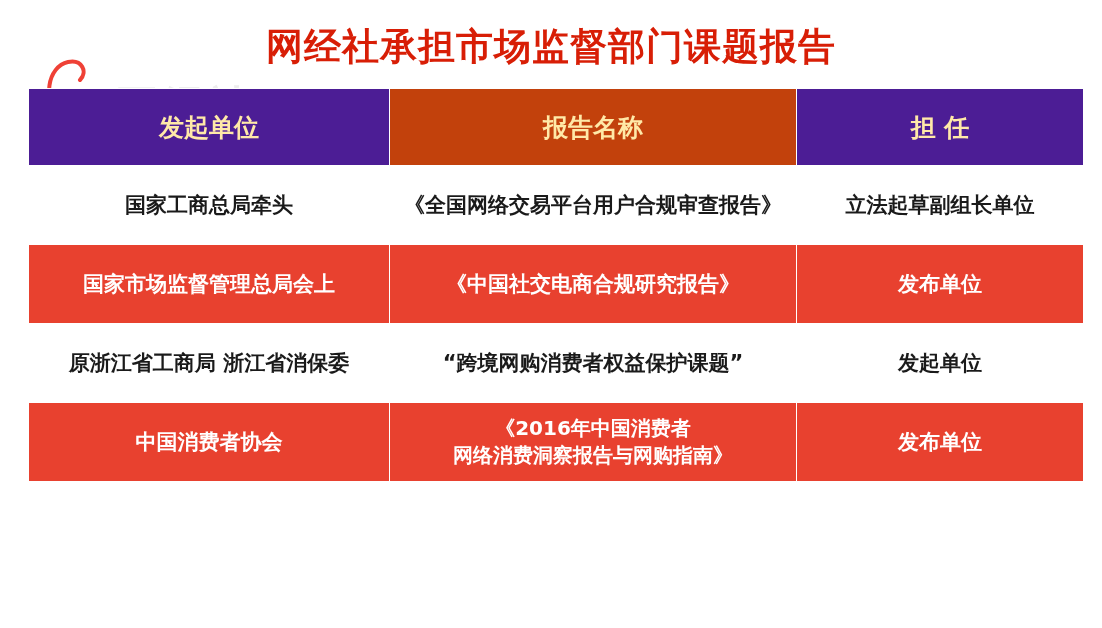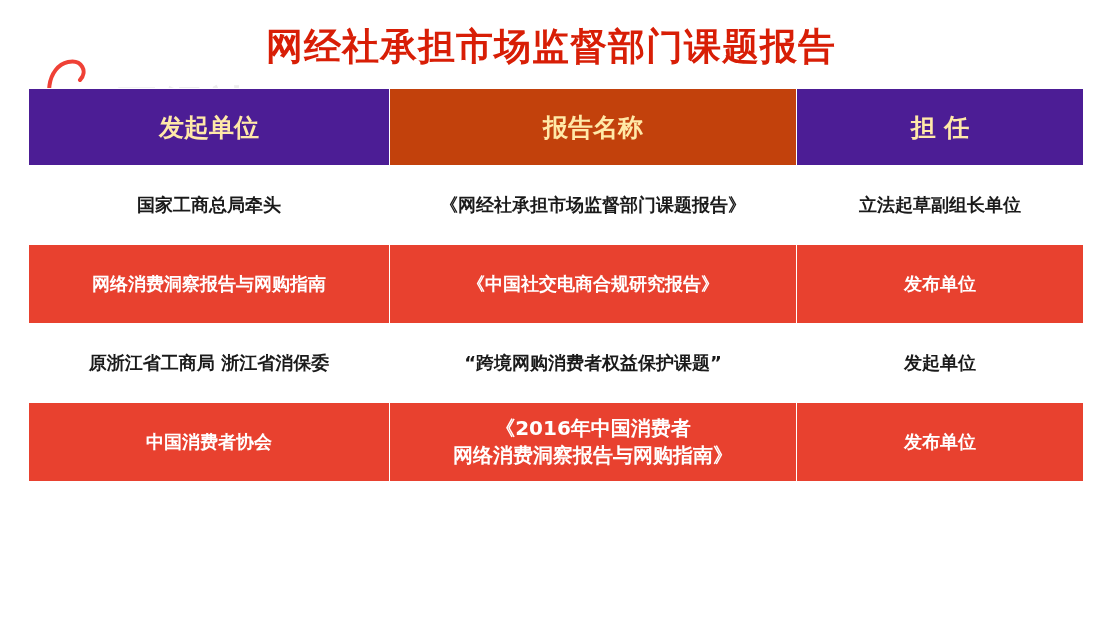--- a/index.html
+++ b/index.html
@@ -103,21 +103,21 @@
   thead th {
     height: 74px;
     font-size: 25px;
     color: #ffe9a8;
     background: #4c1d95;
   }
   thead th.h-deep { background: #c2410c; }
 
   tbody td {
     height: 70px;
-    font-size: 18px;
+    font-size: 21px;
     line-height: 1.35;
     padding: 4px 8px;
   }
   tr.row-white td {
     background: #ffffff;
     color: #1a1a1a;
   }
   tr.row-red td {
     background: #e8412f;
     color: #ffffff;
@@ -155,25 +155,25 @@
     <thead>
       <tr>
         <th class="col1">发起单位</th>
         <th class="col2 h-deep">报告名称</th>
         <th class="col3">担  任</th>
       </tr>
     </thead>
     <tbody>
       <tr class="row-white">
         <td class="col1">国家工商总局牵头</td>
-        <td class="col2">《网经社承担市场监督部门课题报告》</td>
+        <td class="col2">《全国网络交易平台用户合规审查报告》</td>
         <td class="col3">立法起草副组长单位</td>
       </tr>
       <tr class="row-red">
-        <td class="col1">网络消费洞察报告与网购指南</td>
+        <td class="col1">国家市场监督管理总局会上</td>
         <td class="col2 deep">《中国社交电商合规研究报告》</td>
         <td class="col3">发布单位</td>
       </tr>
       <tr class="row-white">
         <td class="col1">原浙江省工商局  浙江省消保委</td>
         <td class="col2">“跨境网购消费者权益保护课题”</td>
         <td class="col3">发起单位</td>
       </tr>
       <tr class="row-red">
         <td class="col1">中国消费者协会</td>

